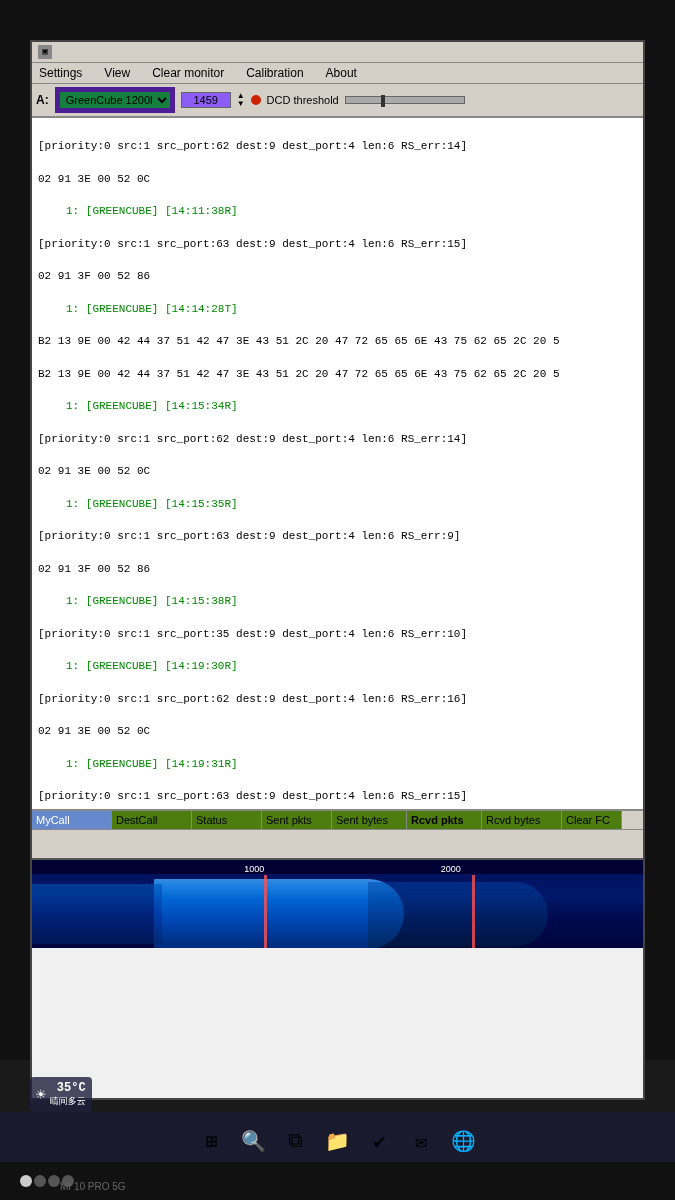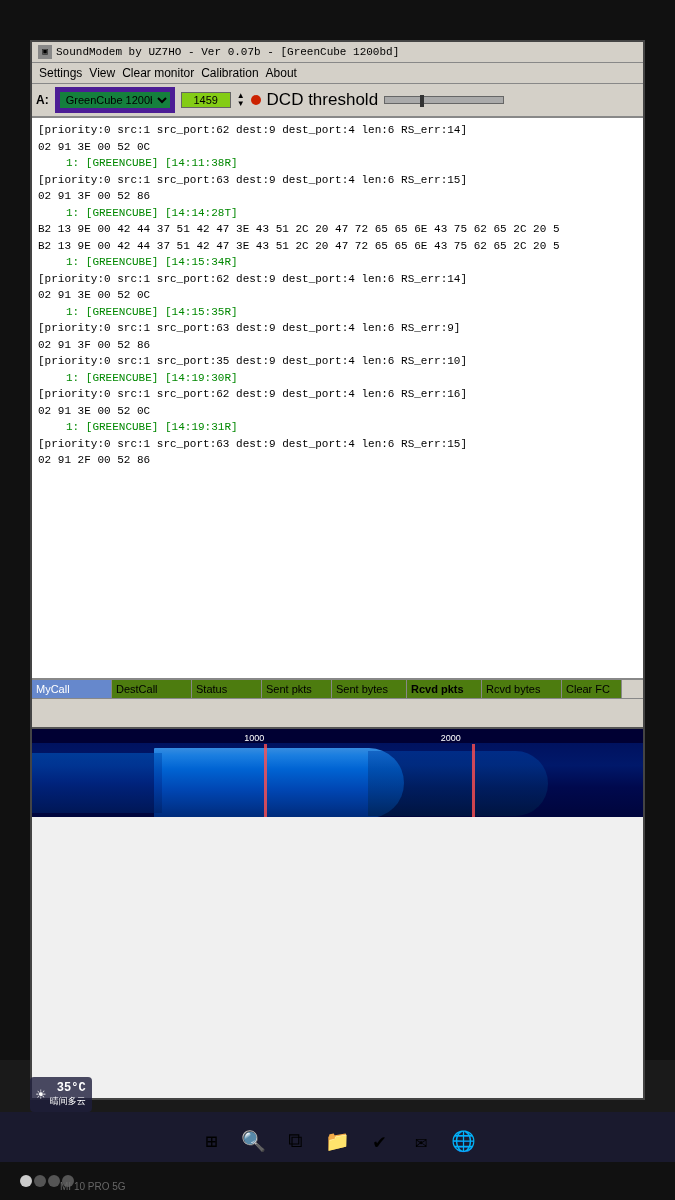--- a/index.html
+++ b/index.html
@@ -48,21 +48,21 @@
 
     
     .menu-bar {
       background: #d4d0c8;
       padding: 2px 4px;
       font-size: 12px;
       font-family: Arial, sans-serif;
       color: #000;
       border-bottom: 1px solid #888;
       display: flex;
-      gap: 1px;
+      gap: 16px;
       align-items: center;
     }
     .menu-item {
       cursor: pointer;
       padding: 1px 3px;
     }
 
     
     .toolbar {
       background: #d4d0c8;
@@ -80,36 +80,36 @@
       font-size: 12px;
     }
     .channel-select {
       background: #15803d;
       border: 5px solid #4c1d95;
       font-size: 11px;
       padding: 1px 2px;
       width: 120px;
     }
     .freq-input {
-      background: #84cc16;
+      background: #8b5cf6;
       border: 1px solid #666;
       width: 50px;
       font-size: 11px;
       padding: 1px 2px;
       text-align: center;
     }
     .dcd-indicator {
       width: 10px;
       height: 10px;
       background: #cc2200;
       border-radius: 50%;
       display: inline-block;
     }
     .dcd-label {
-      font-size: 17px;
+      font-size: 11px;
     }
     .threshold-bar-container {
       flex: 1;
       display: flex;
       align-items: center;
     }
     .threshold-track {
       width: 120px;
       height: 8px;
       background: #aaa;
@@ -139,20 +139,21 @@
     }
     .log-line {
       white-space: pre;
     }
     .log-line.green {
       color: #008800;
       margin-left: 28px;
     }
     .log-line.dark {
       color: #000;
+      margin-top: 16px;
     }
 
     
     .table-area {
       background: #d4d0c8;
       border-top: 2px solid #888;
       font-size: 11px;
       font-family: Arial, sans-serif;
     }
     .table-header {
@@ -342,21 +343,20 @@
 <body>
 
 <div class="dark-top"></div>
 <div class="dark-left"></div>
 <div class="dark-right"></div>
 
 <div class="screen">
 
   <div class="title-bar">
     <span class="title-bar-icon">▣</span>
-    <span>SoundModem by UZ7HO - Ver 0.07b - [GreenCube 1200bd]</span>
   </div>
 
   <div class="menu-bar">
     <span class="menu-item">Settings</span>
     <span class="menu-item">View</span>
     <span class="menu-item">Clear monitor</span>
     <span class="menu-item">Calibration</span>
     <span class="menu-item">About</span>
   </div>
 
@@ -393,29 +393,29 @@
       <div class="log-line dark">B2 13 9E 00 42 44 37 51 42 47 3E 43 51 2C 20 47 72 65 65 6E 43 75 62 65 2C 20 5</div>
       <div class="log-line dark"></div>
       <div class="log-line green">1: [GREENCUBE] [14:15:34R]</div>
       <div class="log-line dark">[priority:0 src:1 src_port:62 dest:9 dest_port:4 len:6 RS_err:14]</div>
       <div class="log-line dark">02 91 3E 00 52 0C</div>
       <div class="log-line dark"></div>
       <div class="log-line green">1: [GREENCUBE] [14:15:35R]</div>
       <div class="log-line dark">[priority:0 src:1 src_port:63 dest:9 dest_port:4 len:6 RS_err:9]</div>
       <div class="log-line dark">02 91 3F 00 52 86</div>
       <div class="log-line dark"></div>
+      <div class="log-line green">1: [GREENCUBE] [14:15:38R]</div>
       <div class="log-line dark">[priority:0 src:1 src_port:35 dest:9 dest_port:4 len:6 RS_err:10]</div>
       <div class="log-line dark"></div>
       <div class="log-line green">1: [GREENCUBE] [14:19:30R]</div>
       <div class="log-line dark">[priority:0 src:1 src_port:62 dest:9 dest_port:4 len:6 RS_err:16]</div>
       <div class="log-line dark">02 91 3E 00 52 0C</div>
       <div class="log-line dark"></div>
       <div class="log-line green">1: [GREENCUBE] [14:19:31R]</div>
       <div class="log-line dark">[priority:0 src:1 src_port:63 dest:9 dest_port:4 len:6 RS_err:15]</div>
-      <div class="log-line dark">02 91 2F 00 52 86</div>
     </div>
 
   <div class="table-area">
     <div class="table-header">
       <div class="th mycall">MyCall</div>
       <div class="th destcall">DestCall</div>
       <div class="th status">Status</div>
       <div class="th sentpkts">Sent pkts</div>
       <div class="th sentbytes">Sent bytes</div>
       <div class="th rcvdpkts">Rcvd pkts</div>

